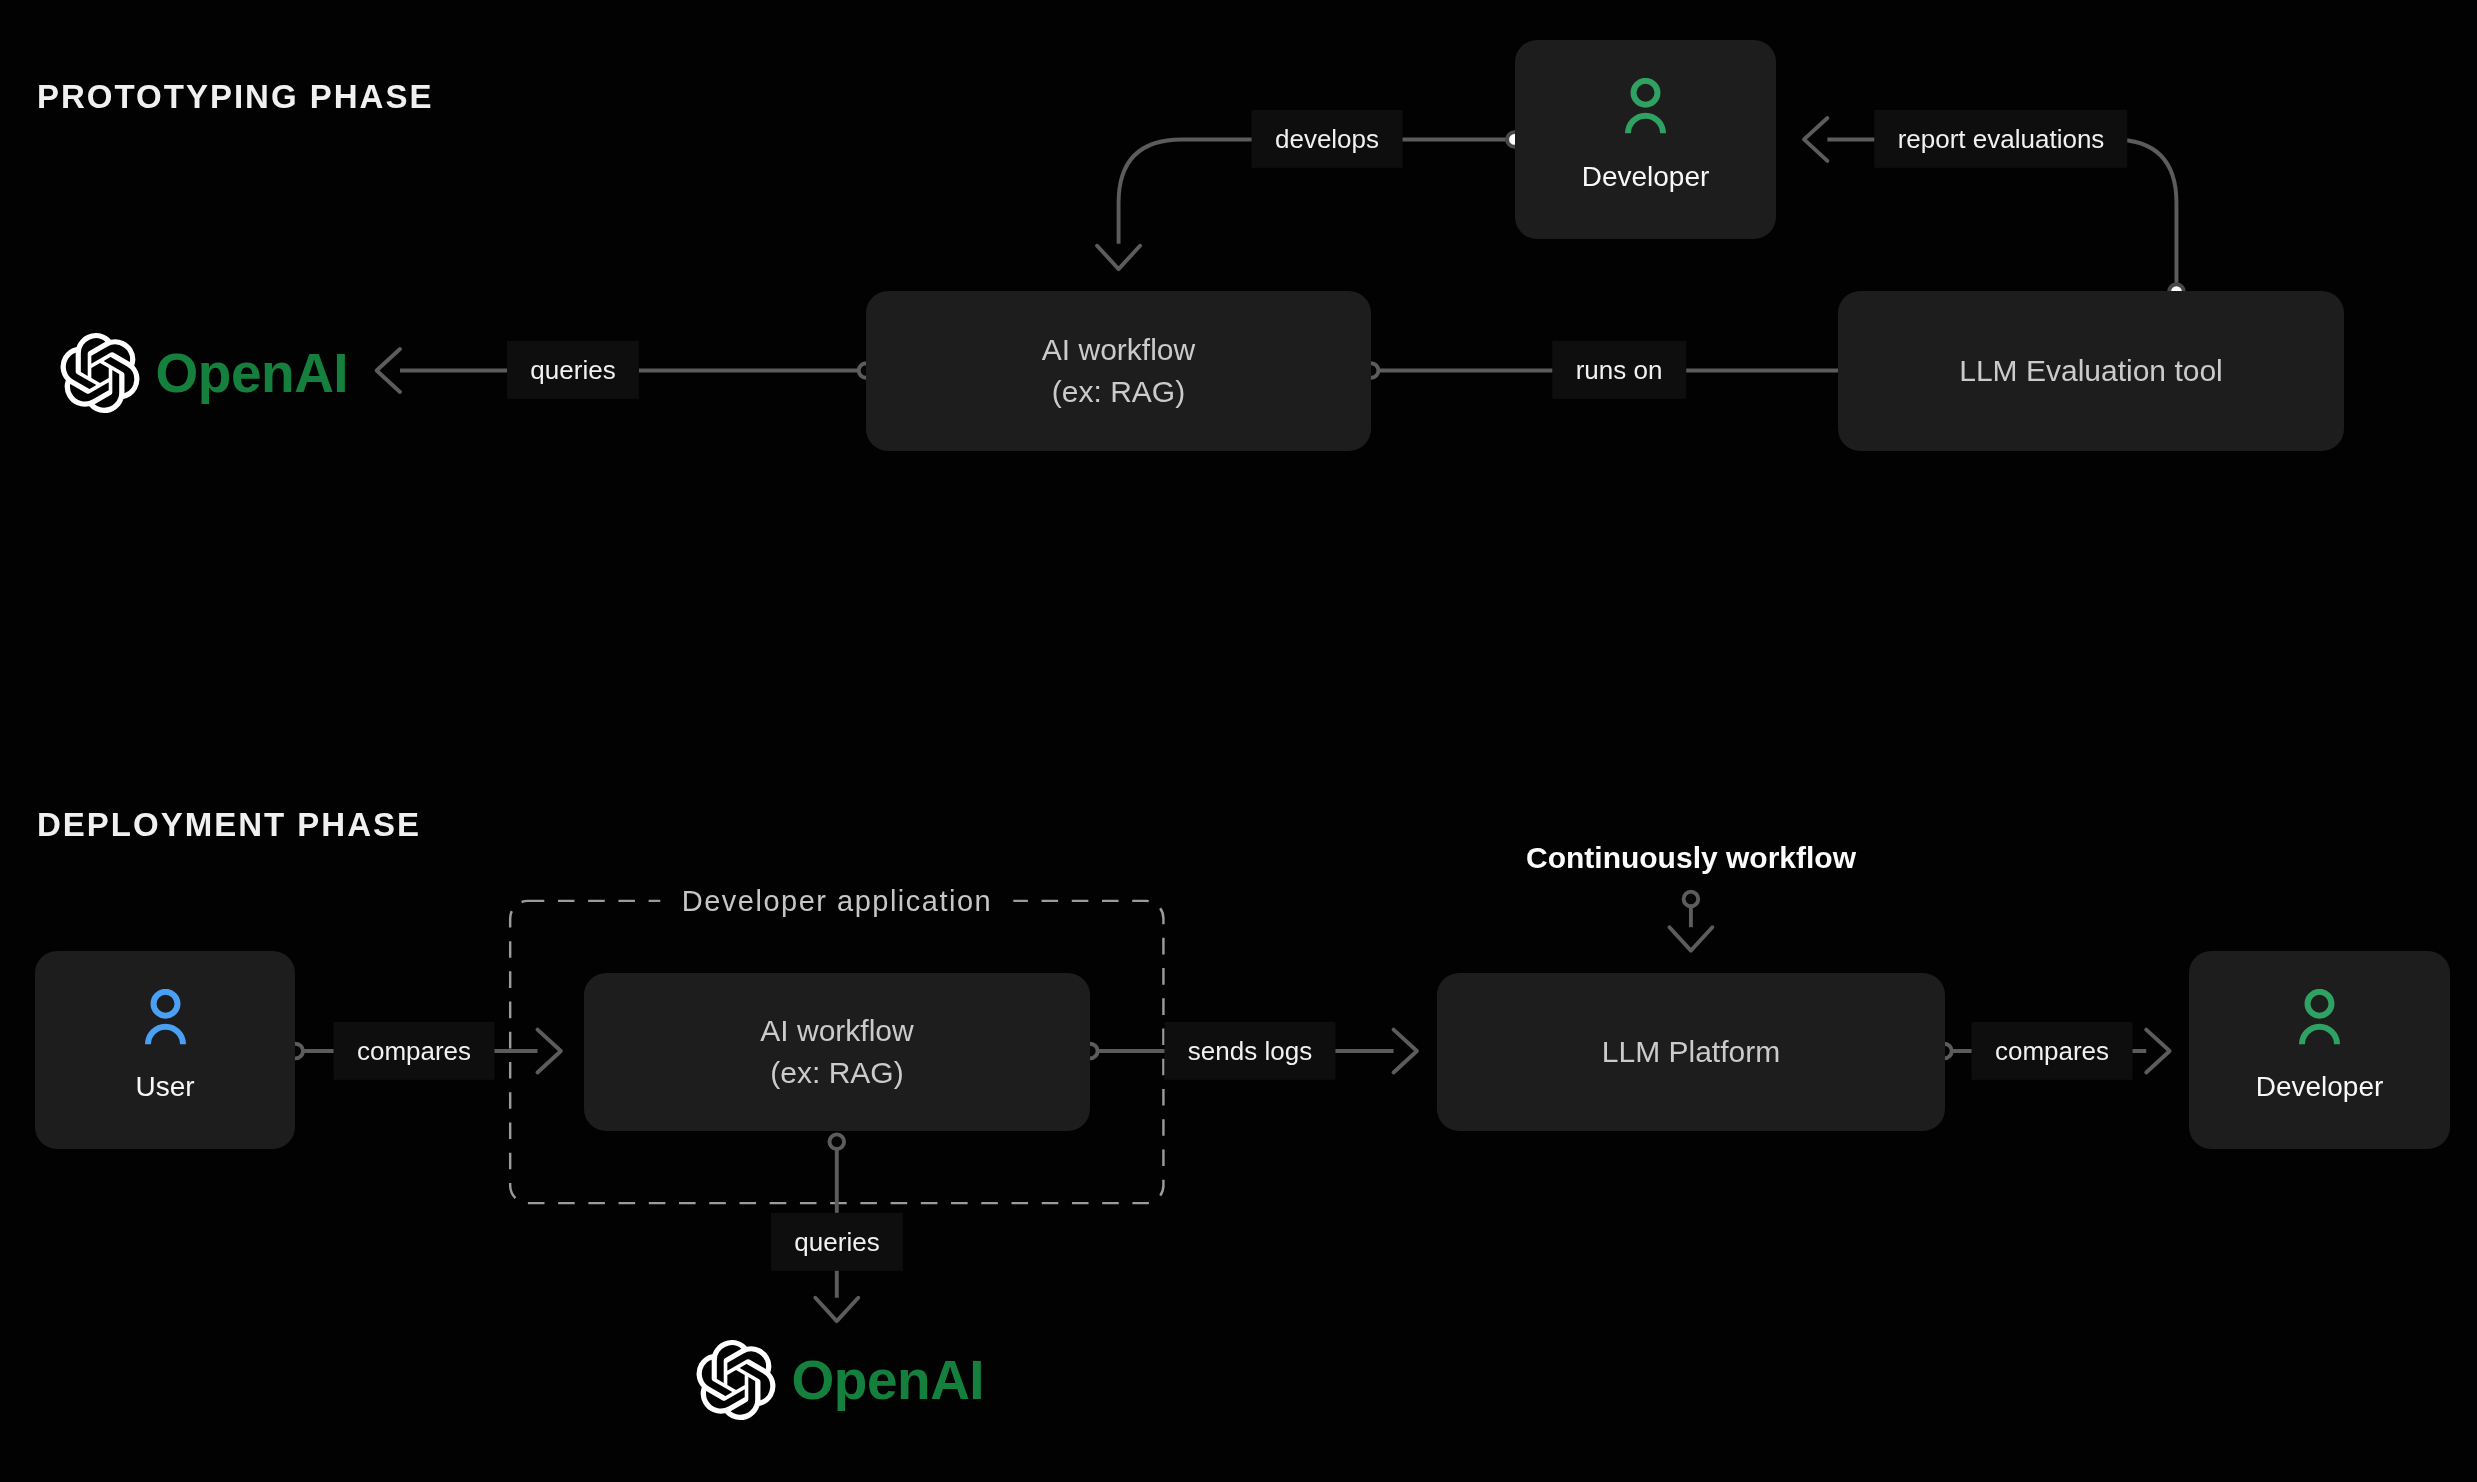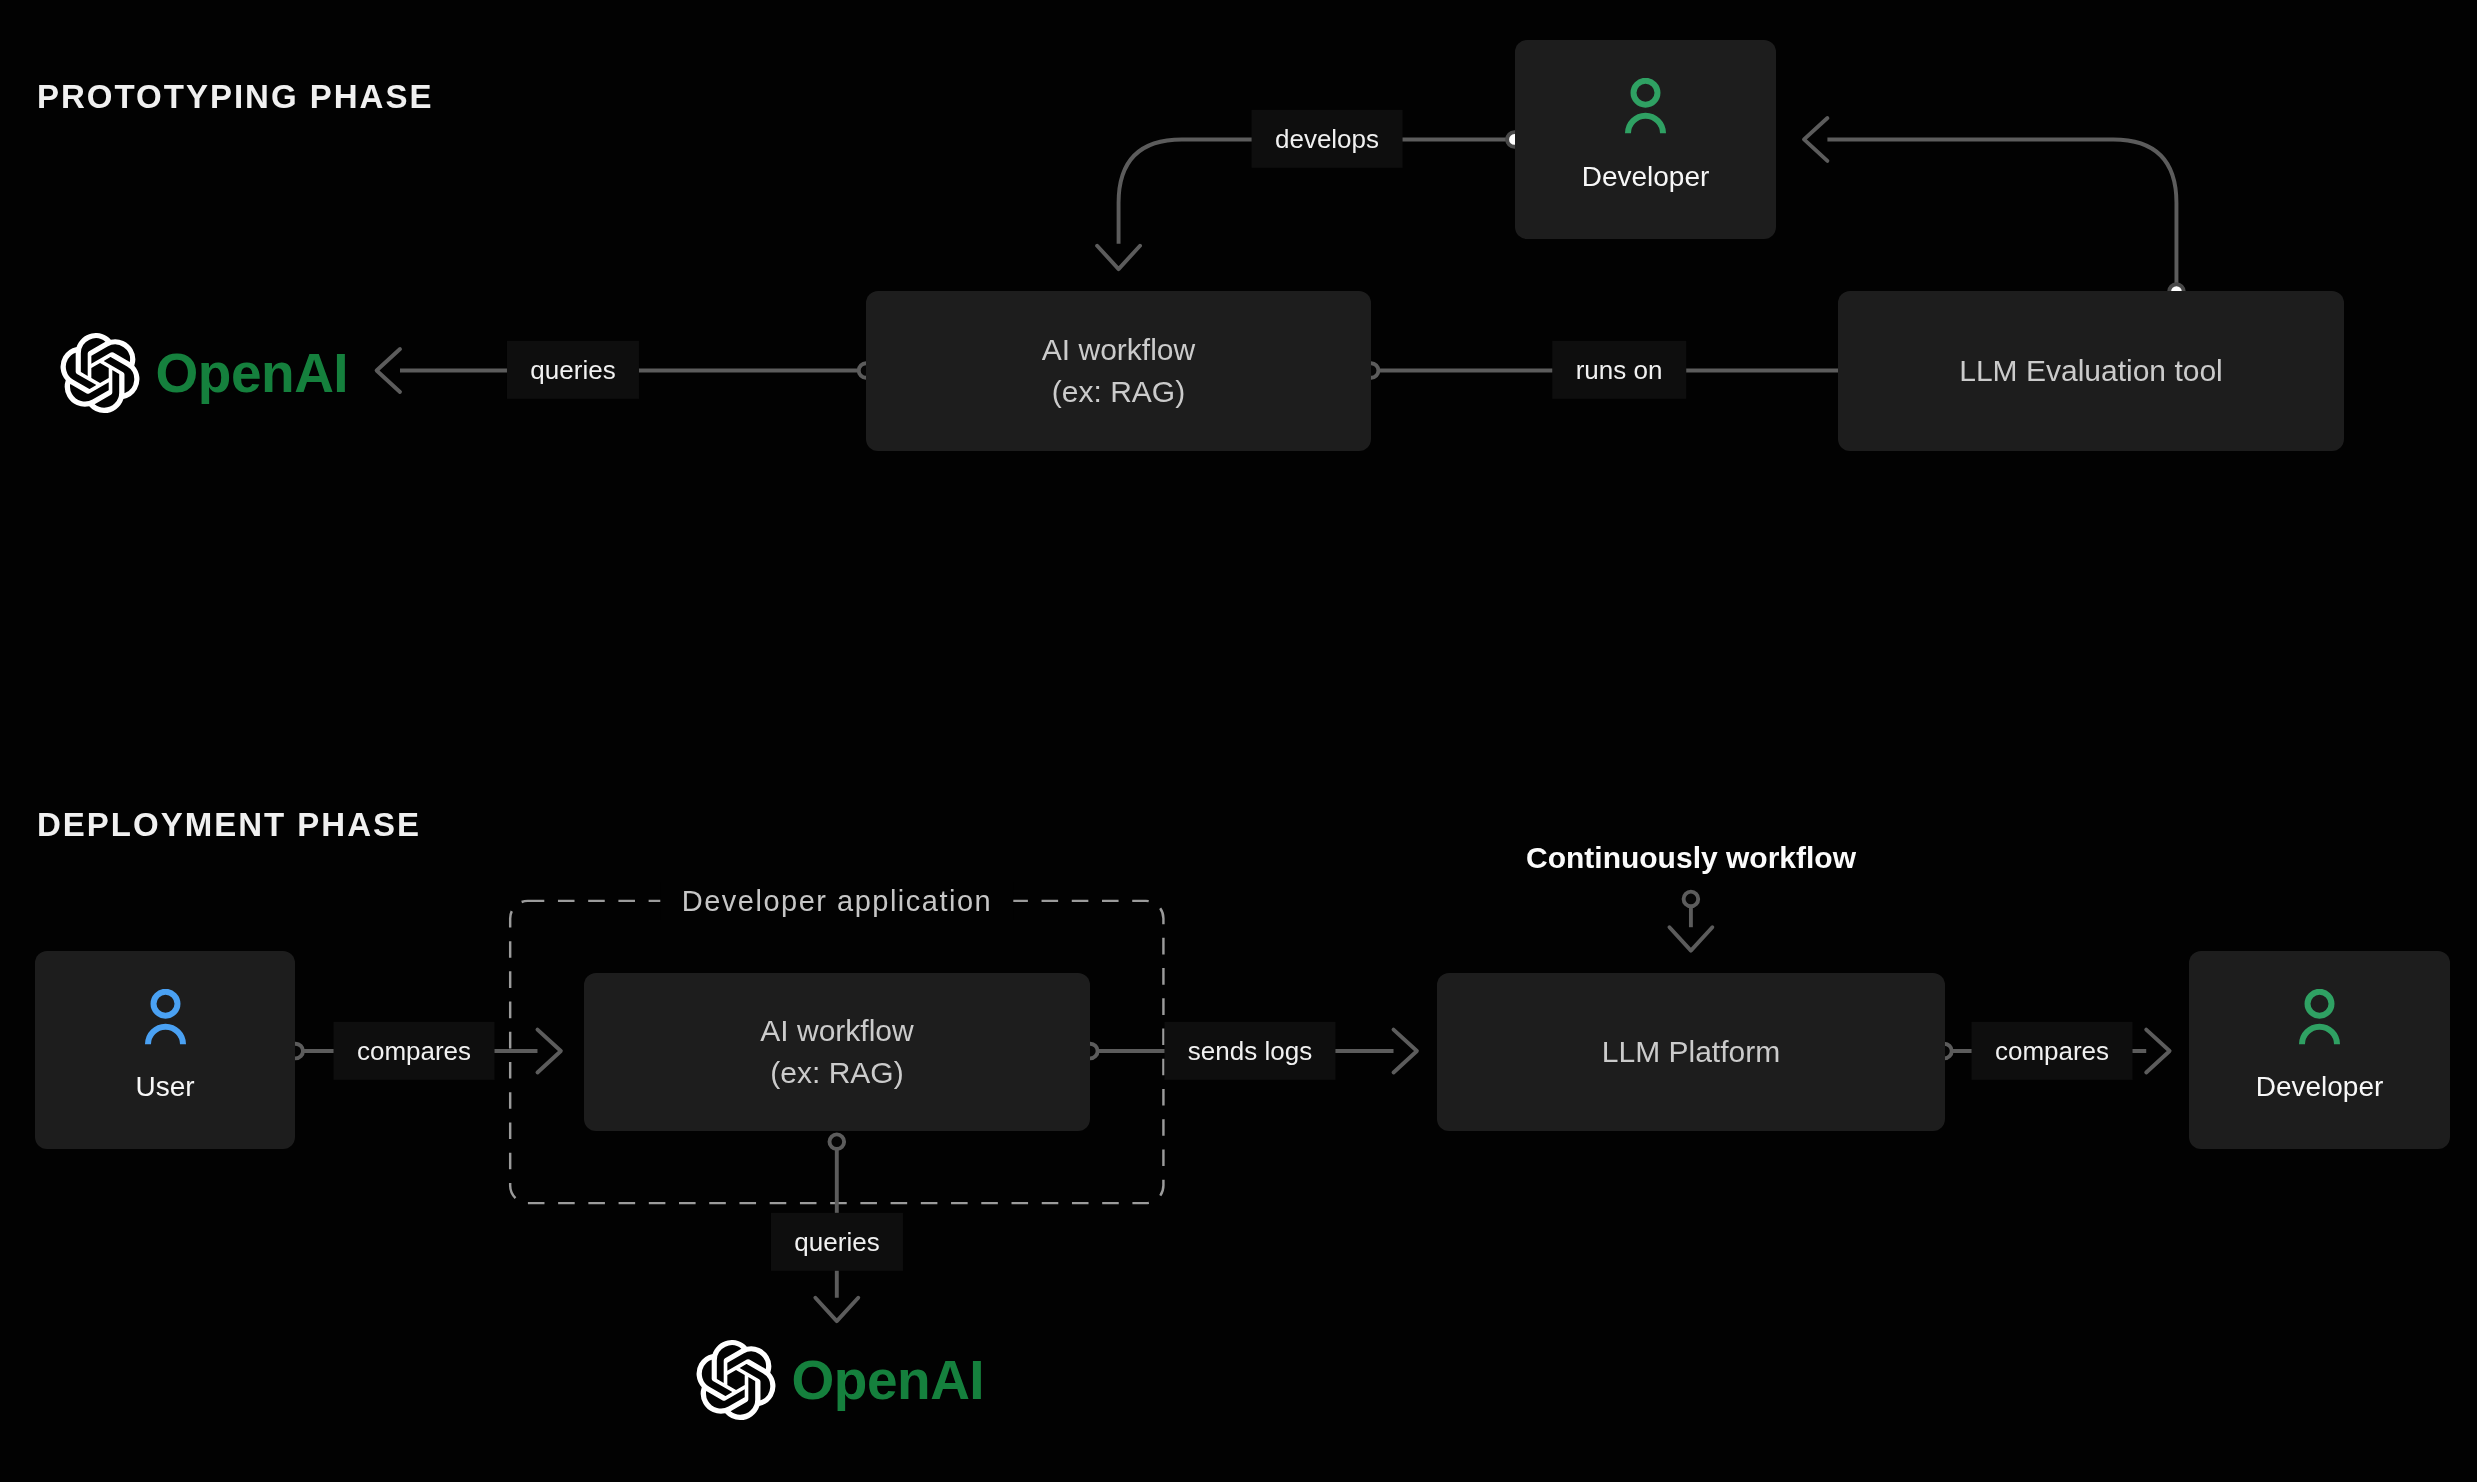--- a/index.html
+++ b/index.html
@@ -6,21 +6,21 @@
   .canvas{
     position:relative;width:2477px;height:1482px;background:#020202;overflow:hidden;
     font-family:"Liberation Sans", sans-serif;
   }
   svg.edges{position:absolute;left:0;top:0;}
   .phase-title{
     position:absolute;color:#f0f0f0;font-size:33px;font-weight:600;
     letter-spacing:2px;white-space:nowrap;
   }
   .node{
-    position:absolute;background:#1d1d1d;border-radius:12px;
+    position:absolute;background:#1d1d1d;border-radius:22px;
     display:flex;flex-direction:column;align-items:center;justify-content:center;
     box-sizing:border-box;
   }
   .node .line{color:#cbcbcb;font-size:30px;line-height:42px;white-space:nowrap;}
   .person-node{gap:23.4px;padding-bottom:7.8px;}
   .person-node .who{color:#f7f7f7;font-size:28px;white-space:nowrap;}
   .edge-label{
     position:absolute;transform:translate(-50%,-50%);
     background:#0e0e0e;color:#f1f1f1;font-size:26px;
     padding:13.7px 23.4px;white-space:nowrap;
@@ -112,20 +112,21 @@
   <div class="node" style="left:866px;top:291px;width:505px;height:160px">
     <span class="line">AI workflow</span>
     <span class="line">(ex: RAG)</span>
   </div>
 
   <div class="node" style="left:1838px;top:291px;width:506px;height:160px">
     <span class="line">LLM Evaluation tool</span>
   </div>
 
   <div class="edge-label" style="left:1327px;top:139px">develops</div>
+  <div class="edge-label" style="left:2001px;top:139px">report evaluations</div>
   <div class="edge-label" style="left:573px;top:370px">queries</div>
   <div class="edge-label" style="left:1619px;top:370px">runs on</div>
 
   <div class="node person-node" style="left:35px;top:951px;width:260px;height:198px">
     <svg width="45" height="59" viewBox="0 0 48 64" fill="none" stroke="#4aa1f3" stroke-width="6.5">
       <circle cx="24" cy="16" r="13"></circle>
       <path d="M5 60 A19 19 0 0 1 43 60"></path>
     </svg>
     <div class="who">User</div>
   </div>

